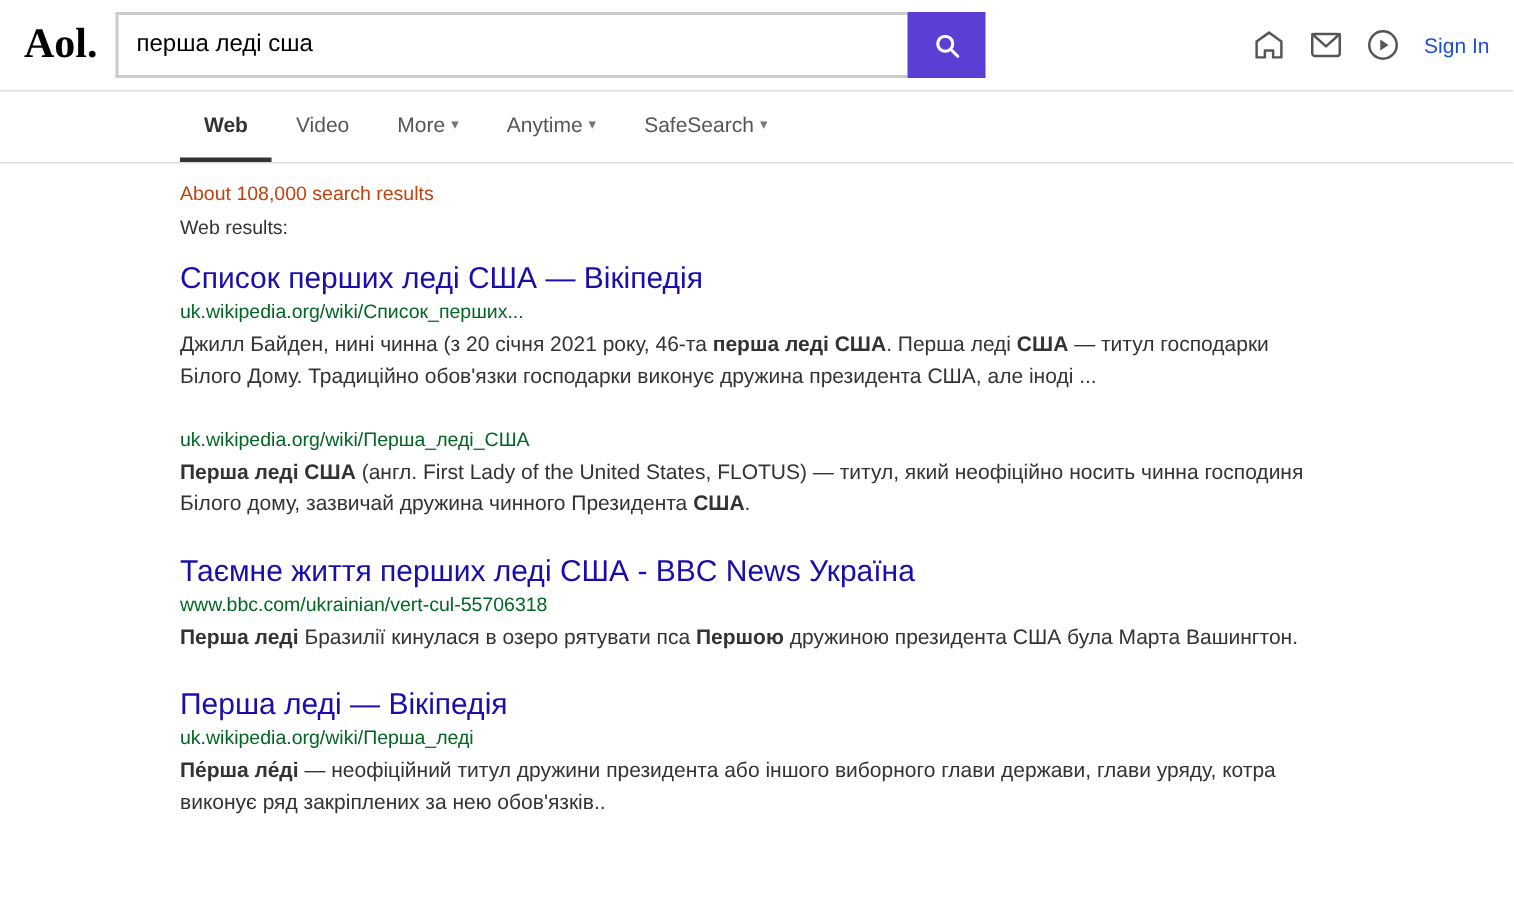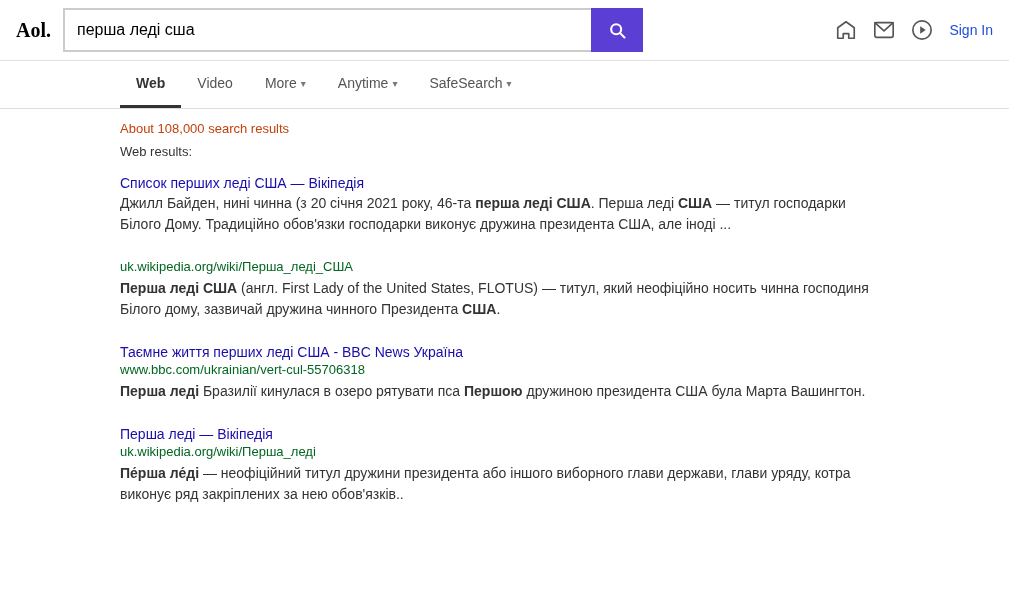--- a/index.html
+++ b/index.html
@@ -7,21 +7,21 @@
 
     
     #header {
       display: flex;
       align-items: center;
       padding: 8px 16px;
       border-bottom: 1px solid #e0e0e0;
       gap: 12px;
     }
     #logo {
-      font-size: 20px;
+      font-size: 28px;
       font-weight: bold;
       color: #000;
       font-family: Georgia, serif;
       cursor: pointer;
       white-space: nowrap;
     }
     #search-form {
       display: flex;
       flex: 1;
       max-width: 580px;
@@ -109,21 +109,21 @@
       font-size: 13px;
       color: #333;
       margin-bottom: 16px;
     }
 
     
     .result {
       margin-bottom: 24px;
     }
     .result-title {
-      font-size: 14px;
+      font-size: 20px;
       color: #1a0dab;
       cursor: pointer;
       text-decoration: none;
       display: block;
       margin-bottom: 2px;
     }
     .result-url {
       font-size: 13px;
       color: #006621;
       margin-bottom: 4px;
@@ -179,20 +179,21 @@
   <div class="tab">SafeSearch <span class="chevron">▾</span></div>
 </div>
 
 <div id="content">
   <div id="result-count">About 108,000 search results</div>
   <div id="web-results-label">Web results:</div>
 
   <div id="results-list">
       <div class="result">
         <a class="result-title" href="#">Список перших леді США — Вікіпедія</a>
+        <span class="result-url">uk.wikipedia.org/wiki/Список_перших...</span>
         <div class="result-snippet">Джилл Байден, нині чинна (з 20 січня 2021 року, 46-та <b>перша леді США</b>. Перша леді <b>США</b> — титул господарки Білого Дому. Традиційно обов'язки господарки виконує дружина президента США, але іноді ...</div>
       </div>
       <div class="result">
         <span class="result-url">uk.wikipedia.org/wiki/Перша_леді_США</span>
         <div class="result-snippet"><b>Перша леді США</b> (англ. First Lady of the United States, FLOTUS) — титул, який неофіційно носить чинна господиня Білого дому, зазвичай дружина чинного Президента <b>США</b>.</div>
       </div>
       <div class="result">
         <a class="result-title" href="#">Таємне життя перших леді США - BBC News Україна</a>
         <span class="result-url">www.bbc.com/ukrainian/vert-cul-55706318</span>
         <div class="result-snippet"><b>Перша леді</b> Бразилії кинулася в озеро рятувати пса <b>Першою</b> дружиною президента США була Марта Вашингтон.</div>

